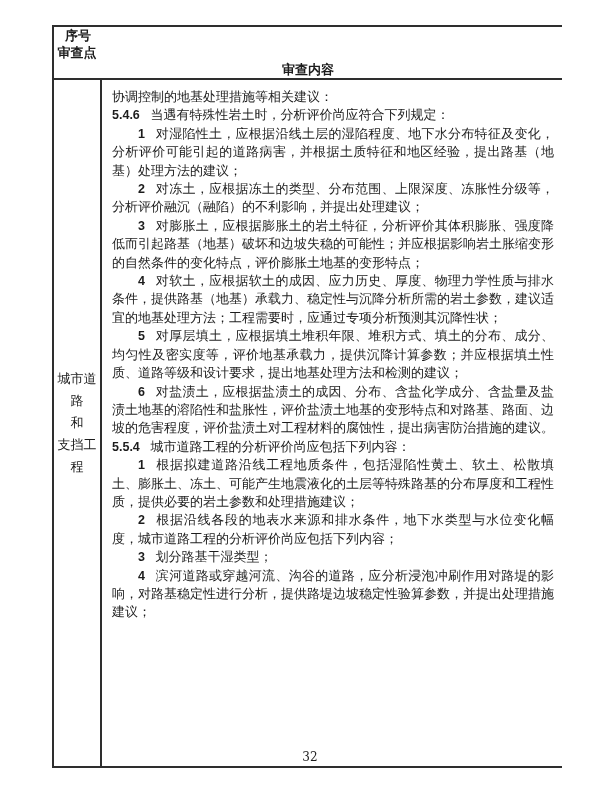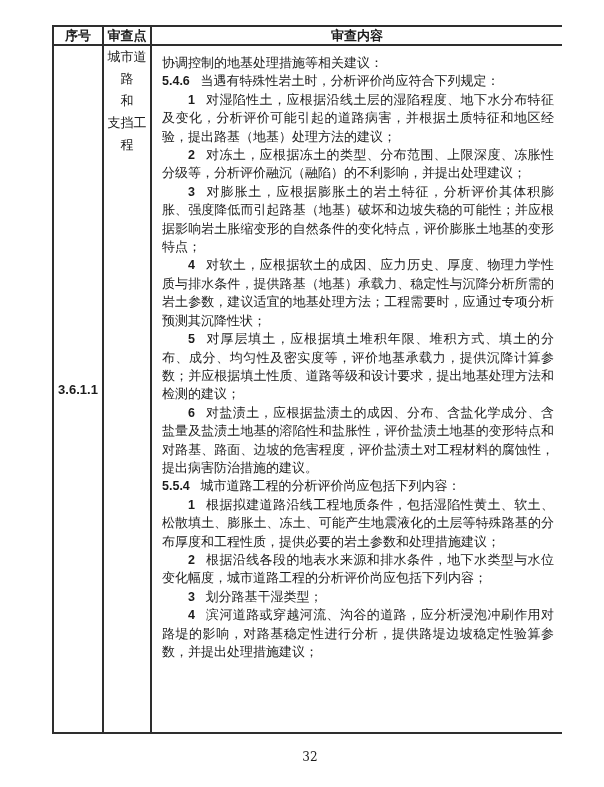--- a/index.html
+++ b/index.html
@@ -17,20 +17,21 @@
   .review-table {
     position: absolute;
     left: 52px;
     top: 25px;
     width: 510px;
   }
   .thead {
     display: flex;
     border-top: 2px solid #2e2e2e;
     border-bottom: 2px solid #2e2e2e;
+    flex-direction: column;
   }
   .th {
     font-weight: bold;
     font-size: 13px;
     line-height: 16px;
     text-align: center;
     padding-top: 1px;
   }
   .tbody {
     display: flex;
@@ -40,21 +41,21 @@
   .col-no   { width: 50px; border-left: 2px solid #2e2e2e; }
   .col-point{ width: 48px; border-left: 2px solid #2e2e2e; }
   .col-content { flex: 1; border-left: 2px solid #2e2e2e; }
   .td.col-no {
     display: flex; align-items: center; justify-content: center;
     font-weight: bold; font-size: 13px;
     font-family: "Liberation Sans", sans-serif;
   }
   .td.col-point {
     display: flex; flex-direction: column;
-    align-items: center; justify-content: flex-start;
+    align-items: center; justify-content: center;
     font-size: 13px; line-height: 22px; text-align: center;
   }
   .td.col-content {
     padding: 8px 8px 0 10px;
     overflow: hidden;
   }
   .para {
     font-size: 13px;
     line-height: 18.4px;
     text-align: justify;
@@ -91,23 +92,20 @@
   <div class="review-table">
 
     <div class="thead">
       <div class="th col-no">序号</div>
       <div class="th col-point">审查点</div>
       <div class="th col-content">审查内容</div>
     </div>
 
     <div class="tbody">
 
-      <div class="td col-no">
-        <span>3.6.1.1</span>
-      </div>
 
       <div class="td col-point">
         <div>城市道路</div>
         <div>和</div>
         <div>支挡工程</div>
       </div>
 
       <div class="td col-content">
 
         <p class="para"><span>协调控制的地基处理措施等相关建议：</span></p>

